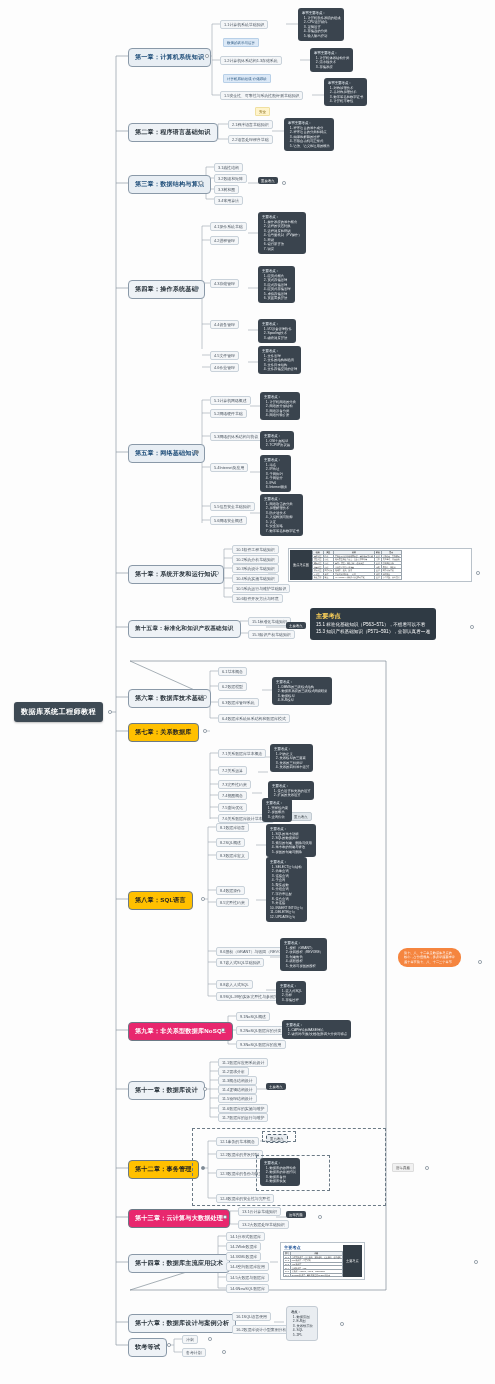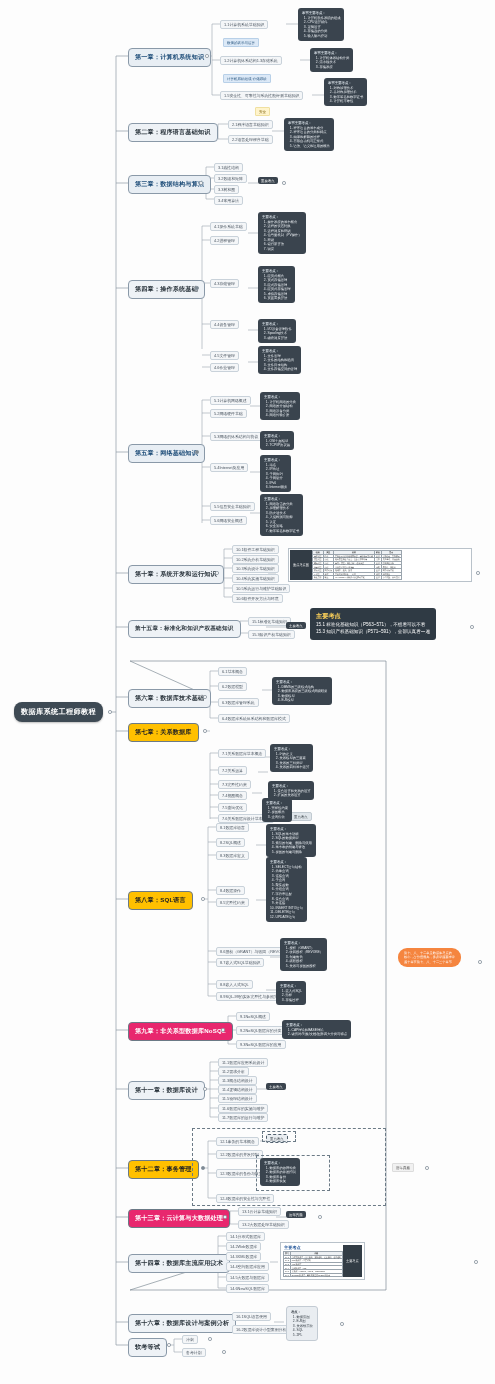--- a/index.html
+++ b/index.html
@@ -12,21 +12,21 @@
     position: relative;
   }
   #canvas { position:absolute; left:0; top:0; width:495px; height:1384px; }
   svg.links { position:absolute; left:0; top:0; width:495px; height:1384px; pointer-events:none; }
 
   .node { position:absolute; }
 
   
   .root {
     background:#3e4a54; color:#fff;
-    border-radius:8px;
+    border-radius:3px;
     font-size:7.2px; font-weight:bold;
     padding:5px 7px;
     letter-spacing:0.3px;
     white-space:nowrap;
     box-shadow:0 1px 2px rgba(0,0,0,.25);
   }
 
   
   .chap {
     background:#e8eef4;

